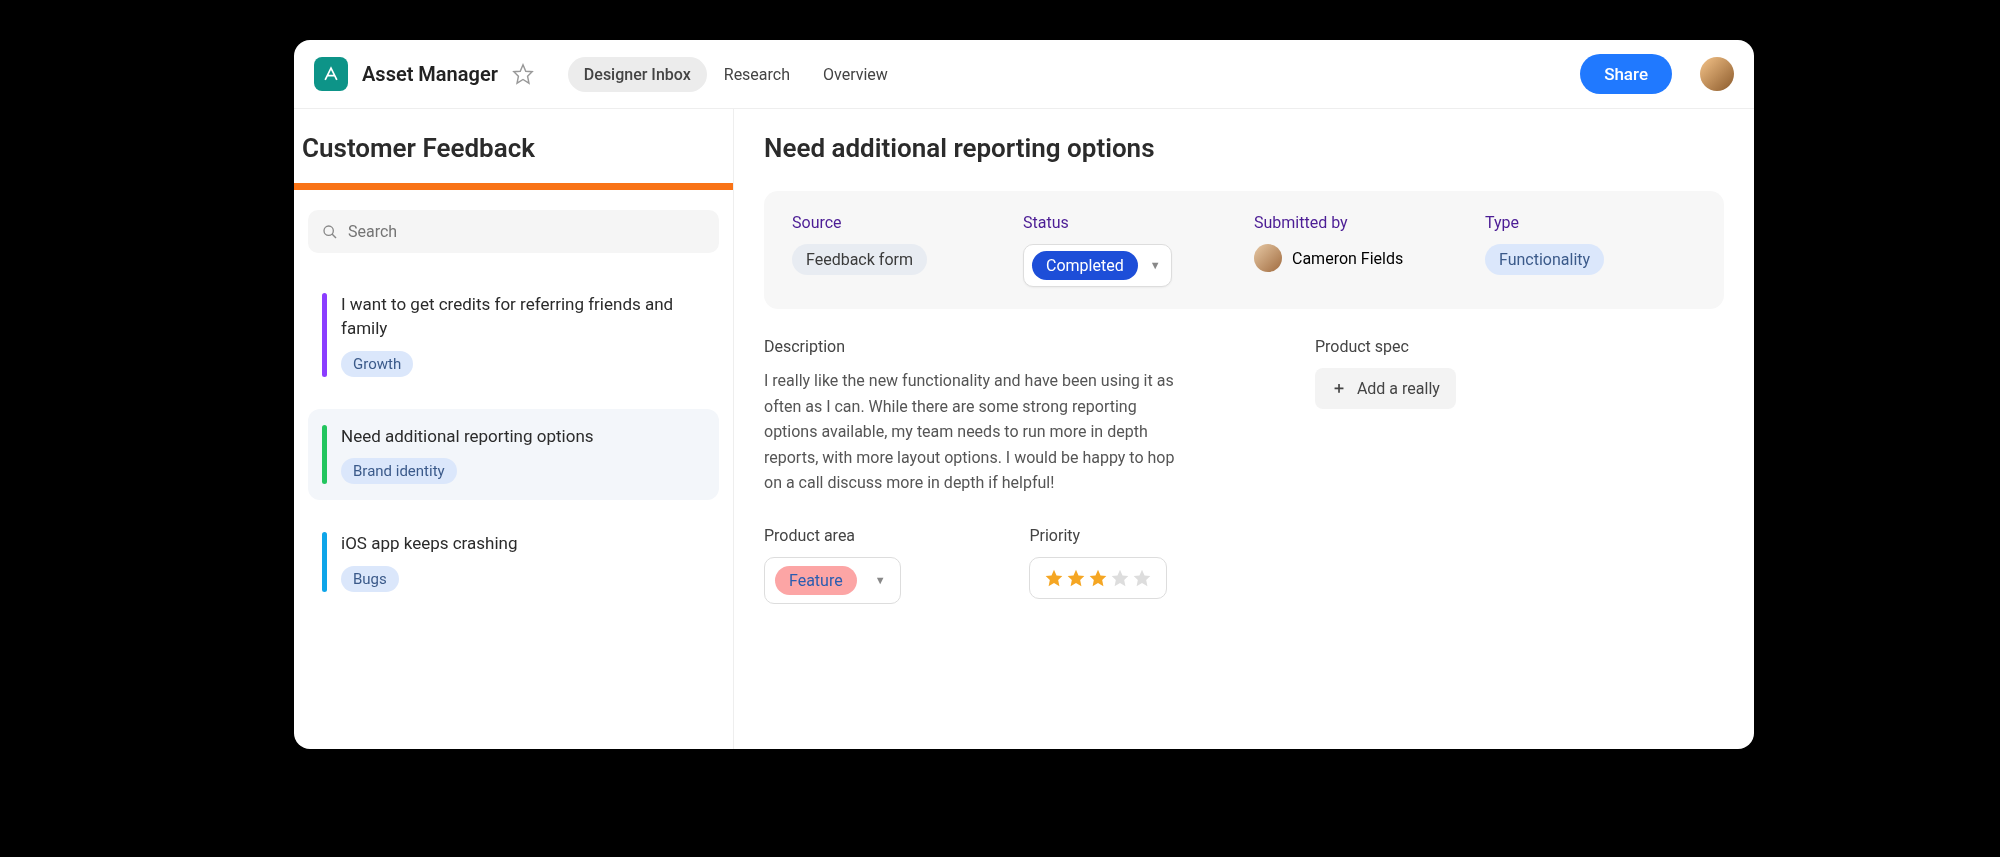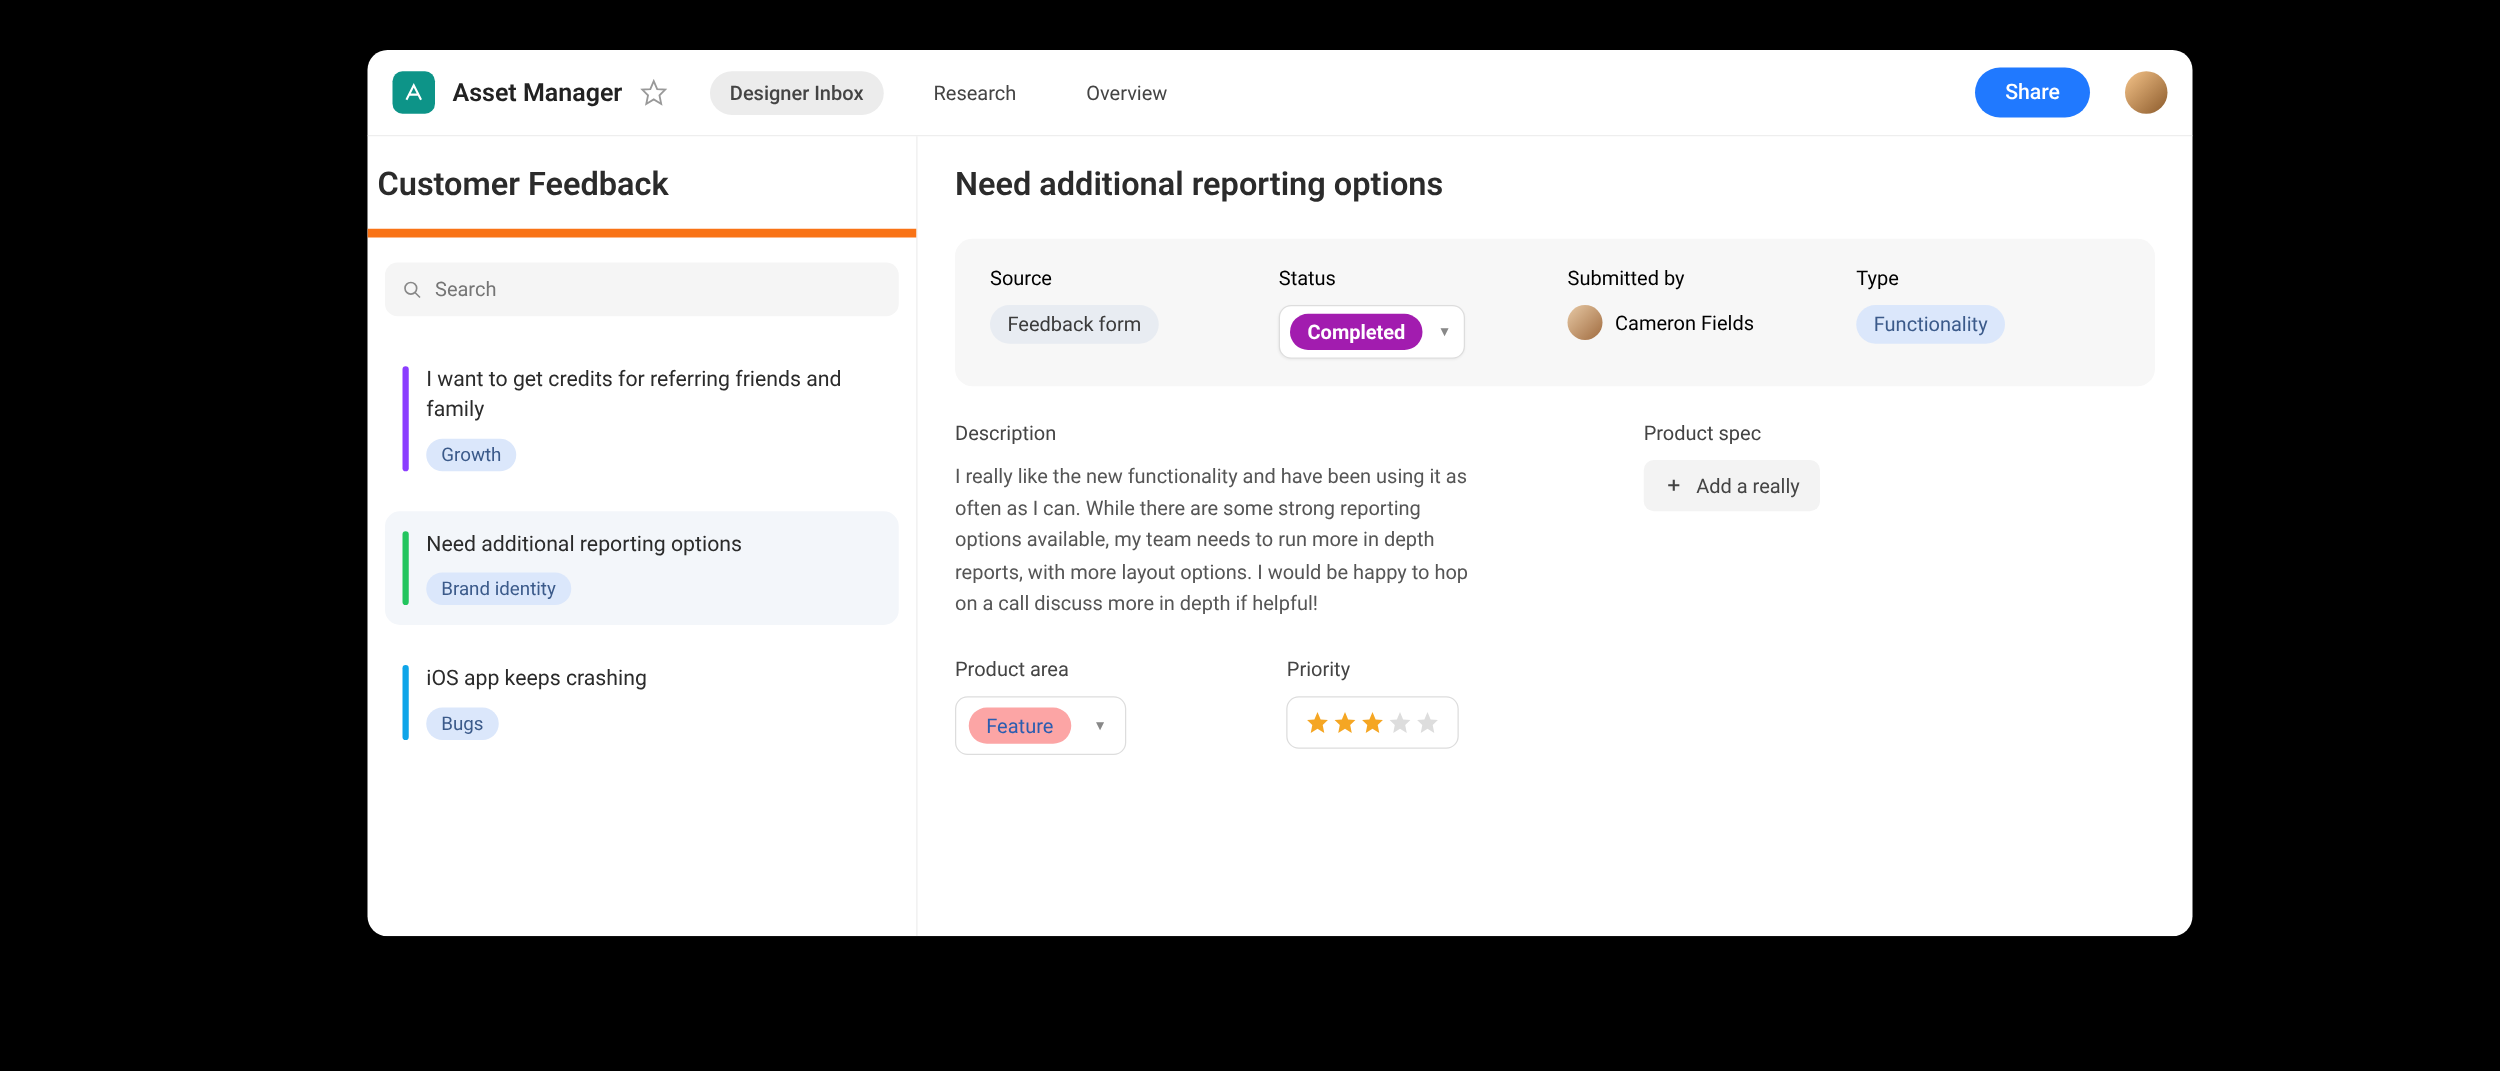--- a/index.html
+++ b/index.html
@@ -4,21 +4,21 @@
   <style>
     * { margin: 0; padding: 0; box-sizing: border-box; font-family: -apple-system, BlinkMacSystemFont, "Segoe UI", Roboto, Helvetica, Arial, sans-serif; }
     body { background: #000; display: flex; justify-content: center; padding-top: 40px; }
     .app-window { width: 1460px; background: #fff; border-radius: 16px; overflow: hidden; box-shadow: 0 10px 40px rgba(0,0,0,0.4); margin-left: 48px; }
     
     
     .topbar { display: flex; align-items: center; padding: 14px 20px; border-bottom: 1px solid #eee; gap: 14px; }
     .app-icon { width: 34px; height: 34px; background: #0d9488; border-radius: 8px; display:flex; align-items:center; justify-content:center; }
     .app-title { font-size: 20px; font-weight: 600; color: #222; }
     .star-btn { width: 22px; height: 22px; color: #999; background:none; border:none; cursor:pointer; }
-    .tabs { display: flex; gap: 24px; margin-left: 20px; }
+    .tabs { display: flex; gap: 1px; margin-left: 20px; }
     .tab { padding: 8px 16px; border-radius: 999px; font-size: 16px; color: #444; background:none; border:none; cursor:pointer; }
     .tab.active { background: #ececec; font-weight: 500; }
     .spacer { flex: 1; }
     .share-btn { background: #2079ff; color: #fff; border: none; padding: 10px 24px; border-radius: 999px; font-size: 17px; font-weight: 500; cursor:pointer; }
     .avatar { width: 34px; height: 34px; border-radius: 50%; background: linear-gradient(135deg,#f5c48a,#8b5a2b); margin-left:14px; }
     
     
     .body { display: flex; height: 640px; }
     .sidebar { width: 440px; border-right: 1px solid #eee; display:flex; flex-direction:column; }
     .sidebar-header { padding: 24px 8px 20px; border-bottom: 7px solid #f97316; }
@@ -36,26 +36,26 @@
     .bar-cyan { background:#0ea5e9; }
     .fb-text { display:flex; flex-direction:column; gap:10px; }
     .fb-title { font-size:17px; color:#2b2b2b; line-height:1.4; }
     .fb-tag { display:inline-block; background:#dbe7fb; color:#3b5a8a; padding:4px 12px; border-radius:999px; font-size:15px; width:fit-content; }
     
     
     .detail { flex:1; padding: 24px 30px; overflow-y:auto; }
     .detail-title { font-size:26px; font-weight:600; color:#2b2b2b; margin-bottom:28px; }
     
     .meta-row { background:#f7f7f7; border-radius:14px; padding:22px 28px; display:grid; grid-template-columns: 1fr 1fr 1fr 1fr; gap:20px; margin-bottom:28px; }
-    .meta-label { font-size:16px; color:#000000; margin-bottom:12px; }
+    .meta-label { font-size:16px; color:#4c1d95; margin-bottom:12px; }
     .pill { display:inline-flex; align-items:center; padding:6px 14px; border-radius:999px; font-size:16px; }
     .pill-grey { background:#e8ecf2; color:#3b3b3b; }
     .pill-blue { background:#dbe7fb; color:#3b5a8a; }
     .status-select { display:inline-flex; align-items:center; gap:12px; border:1px solid #ddd; background:#fff; padding:6px 10px 6px 8px; border-radius:10px; box-shadow:0 1px 2px rgba(0,0,0,0.05); cursor:pointer; }
-    .status-pill { background:#a21caf; color:#fff; padding:5px 14px; border-radius:999px; font-size:16px;font-weight:bold; }
+    .status-pill { background:#1d4ed8; color:#fff; padding:5px 14px; border-radius:999px; font-size:16px; }
     .caret { color:#888; font-size:11px; }
     .submitter { display:flex; align-items:center; gap:10px; }
     .sub-avatar { width:28px; height:28px; border-radius:50%; background:linear-gradient(135deg,#e7c9a5,#a06b3f); }
     
     .two-col { display:grid; grid-template-columns: 1.2fr 1fr; gap:60px; }
     .section-label { font-size:16px; color:#444; margin-bottom:12px; }
     .desc-text { font-size:16px; color:#555; line-height:1.6; max-width:420px; margin-bottom:30px; }
     
     .bottom-row { display:grid; grid-template-columns: 1fr 1fr; gap:40px; }
     .pa-select { display:inline-flex; align-items:center; gap:18px; border:1px solid #ddd; padding:8px 14px 8px 10px; border-radius:10px; cursor:pointer; }

